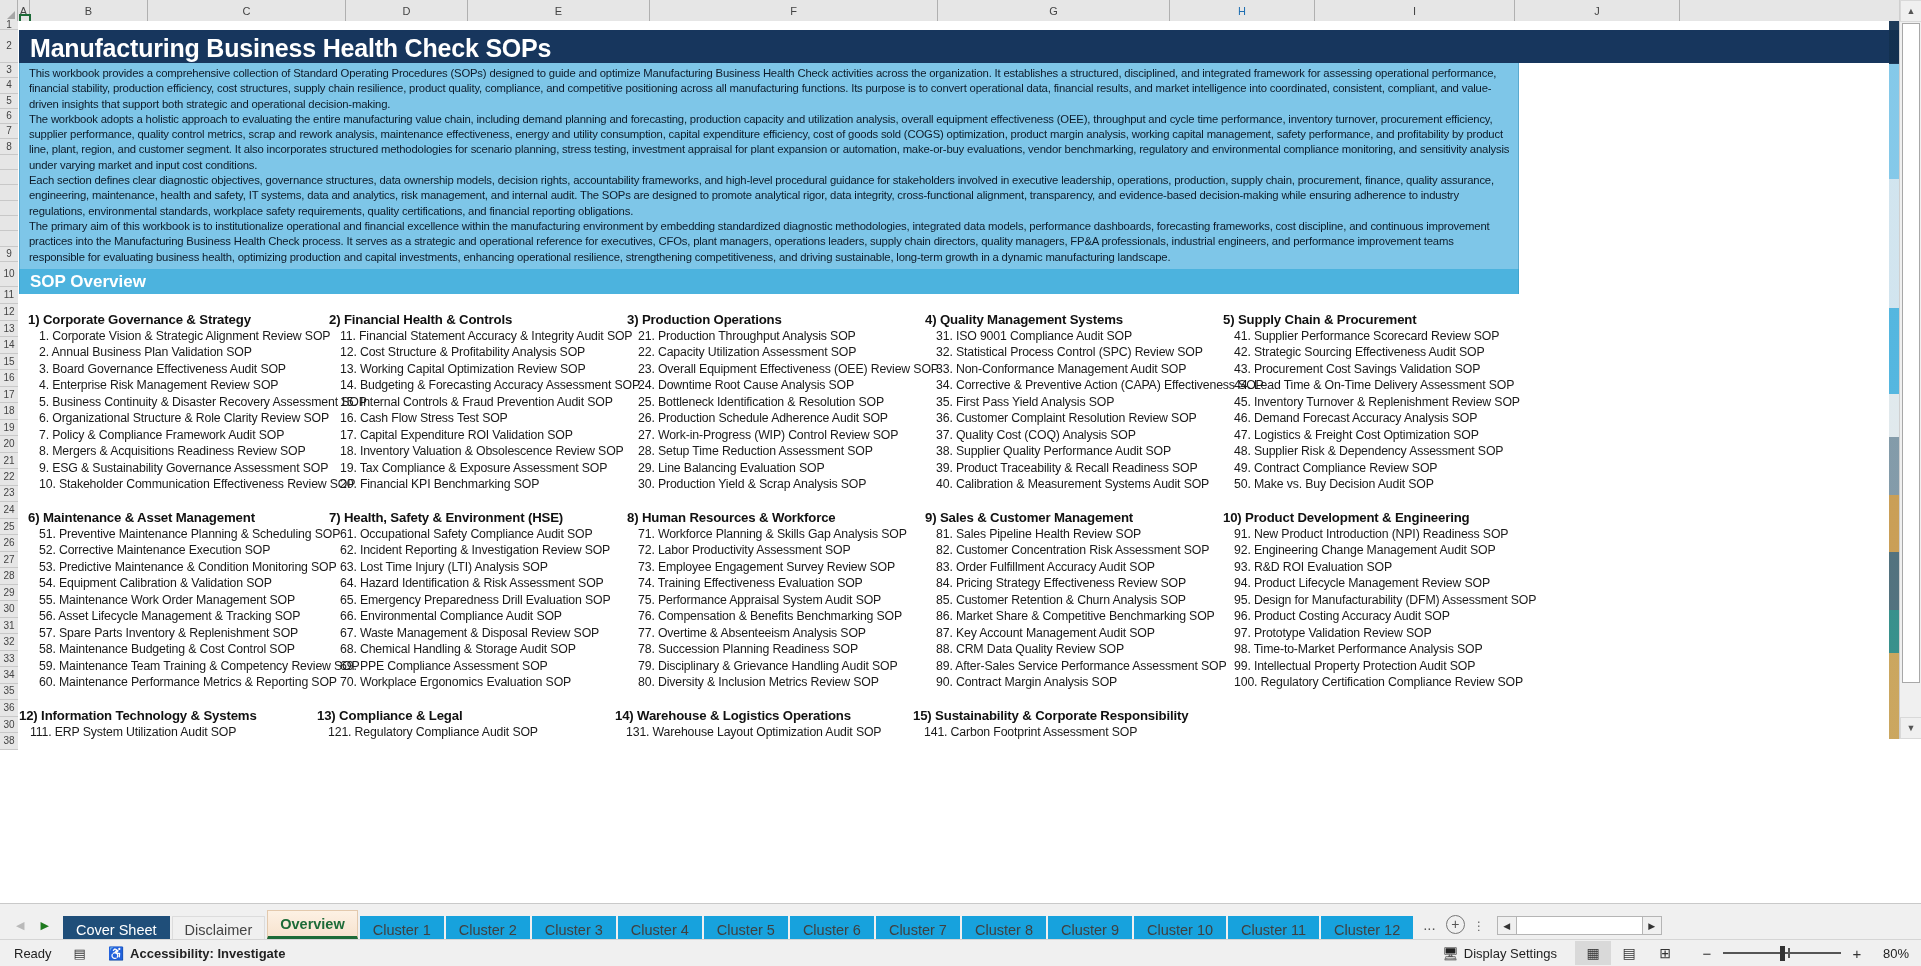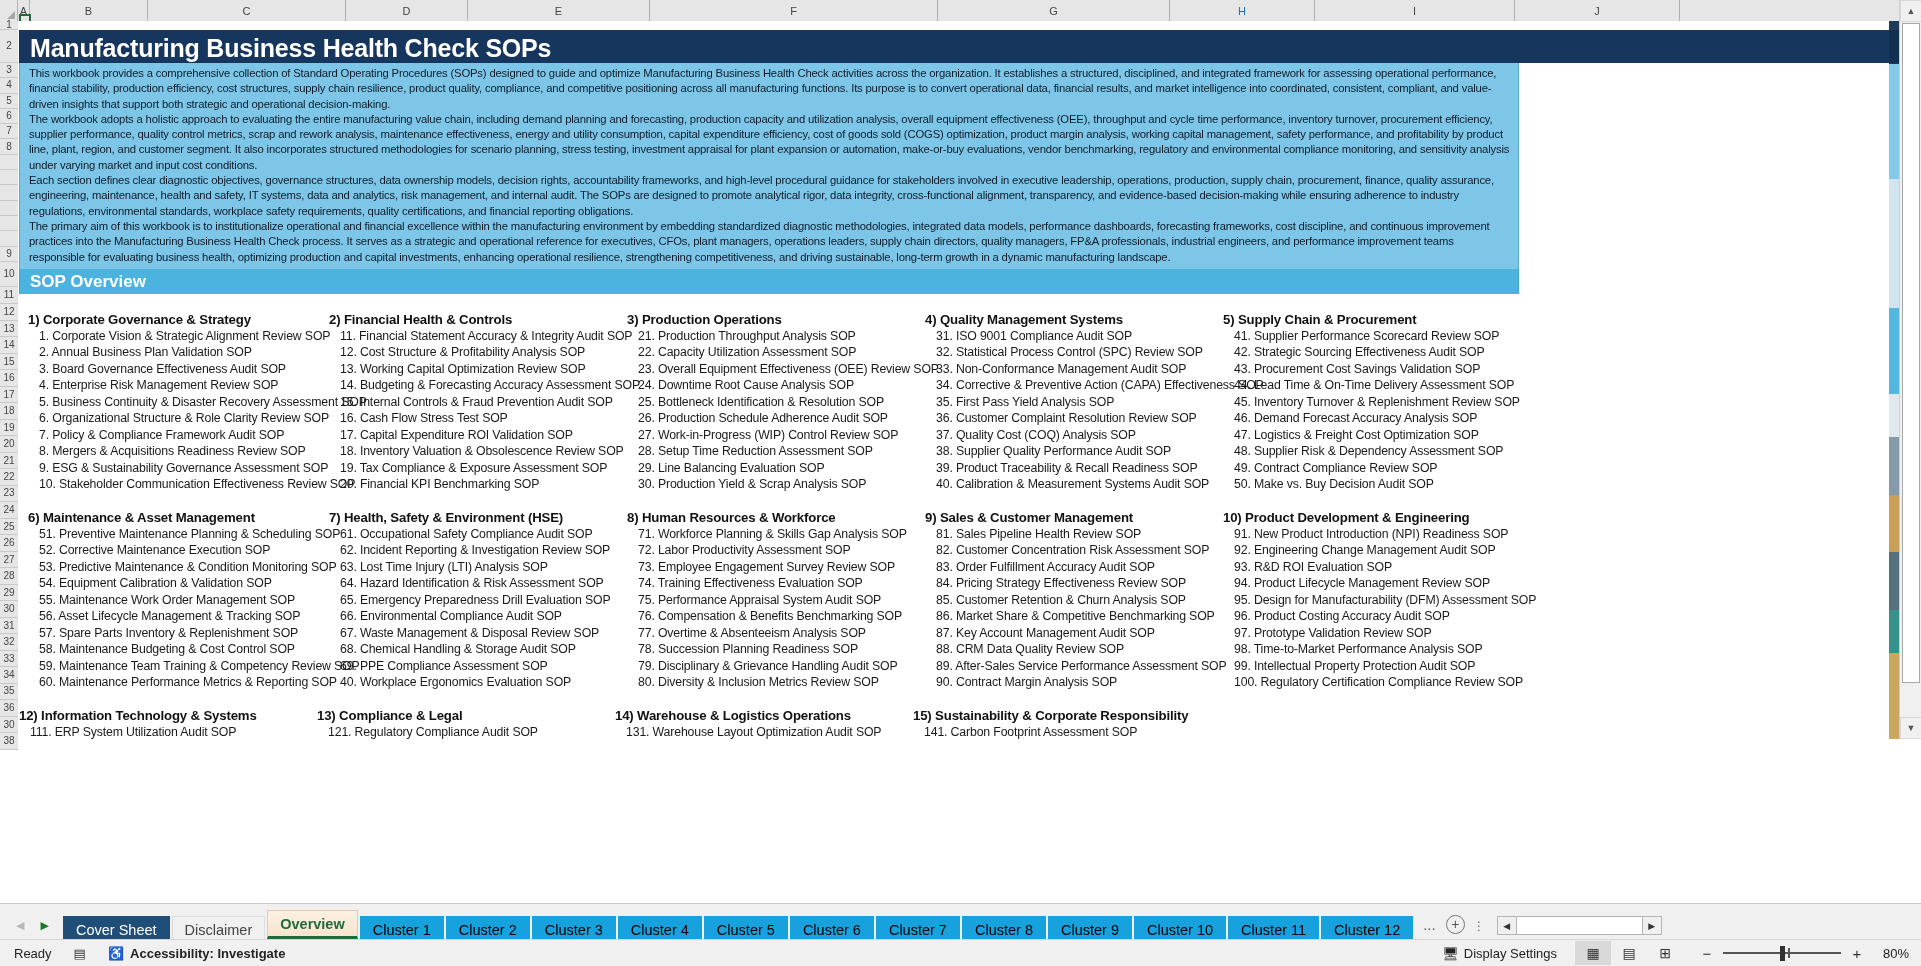--- a/index.html
+++ b/index.html
@@ -144,21 +144,21 @@
     border: 1px solid #c0c0c0; border-bottom:none; flex:0 0 auto;
   }
   .tab.cover { background:#1f4e79; color:#ffffff; border-color:#1f4e79; }
   .tab.plain { background:#f0f0f0; color:#444; border-color:#dcdcdc; }
   .tab.active {
     background: linear-gradient(#fdf1e4, #f7e3cf);
     color:#1d6b38; font-weight:bold;
     border-color:#e3c9ad; border-bottom: 3px solid #1d6b38;
     height: 29px; line-height: 26px;
   }
-  .tab.cluster { background:#17a2dd; color:#000000; border-color:#17a2dd;margin-top:12px; }
+  .tab.cluster { background:#17a2dd; color:#404040; border-color:#17a2dd;margin-top:12px; }
 
   .tab-ellipsis { color:#555; font-size:15px; padding: 0 8px 6px 8px; }
   .plus-btn {
     width: 19px; height:19px; border-radius:50%; border:1.4px solid #777;
     color:#555; font-size: 14px; line-height: 16px; text-align:center;
     margin: 0 6px 5px 2px;
   }
   .vdots { color:#666; font-size:12px; letter-spacing:0; margin:0 8px 8px 2px; line-height: 10px;}
   .hscroll {
     display:flex; align-items:center; margin: 0 0 4px 4px; flex:0 0 auto;
@@ -375,21 +375,21 @@
         <div class="cat-title">7) Health, Safety &amp; Environment (HSE)</div>
         <div class="cat-item">61. Occupational Safety Compliance Audit SOP</div>
         <div class="cat-item">62. Incident Reporting &amp; Investigation Review SOP</div>
         <div class="cat-item">63. Lost Time Injury (LTI) Analysis SOP</div>
         <div class="cat-item">64. Hazard Identification &amp; Risk Assessment SOP</div>
         <div class="cat-item">65. Emergency Preparedness Drill Evaluation SOP</div>
         <div class="cat-item">66. Environmental Compliance Audit SOP</div>
         <div class="cat-item">67. Waste Management &amp; Disposal Review SOP</div>
         <div class="cat-item">68. Chemical Handling &amp; Storage Audit SOP</div>
         <div class="cat-item">69. PPE Compliance Assessment SOP</div>
-        <div class="cat-item">40. Workplace Ergonomics Evaluation SOP</div>
+        <div class="cat-item">70. Workplace Ergonomics Evaluation SOP</div>
       </div>
       <div class="cat-col c3">
         <div class="cat-title">8) Human Resources &amp; Workforce</div>
         <div class="cat-item">71. Workforce Planning &amp; Skills Gap Analysis SOP</div>
         <div class="cat-item">72. Labor Productivity Assessment SOP</div>
         <div class="cat-item">73. Employee Engagement Survey Review SOP</div>
         <div class="cat-item">74. Training Effectiveness Evaluation SOP</div>
         <div class="cat-item">75. Performance Appraisal System Audit SOP</div>
         <div class="cat-item">76. Compensation &amp; Benefits Benchmarking SOP</div>
         <div class="cat-item">77. Overtime &amp; Absenteeism Analysis SOP</div>

